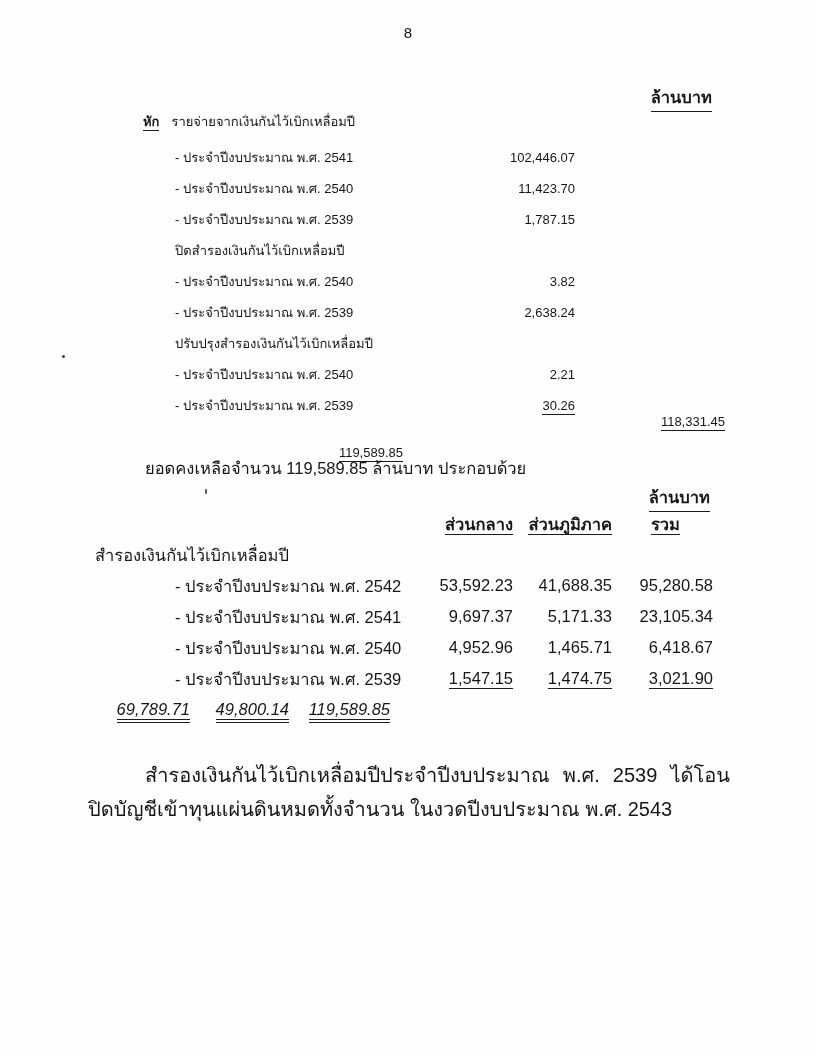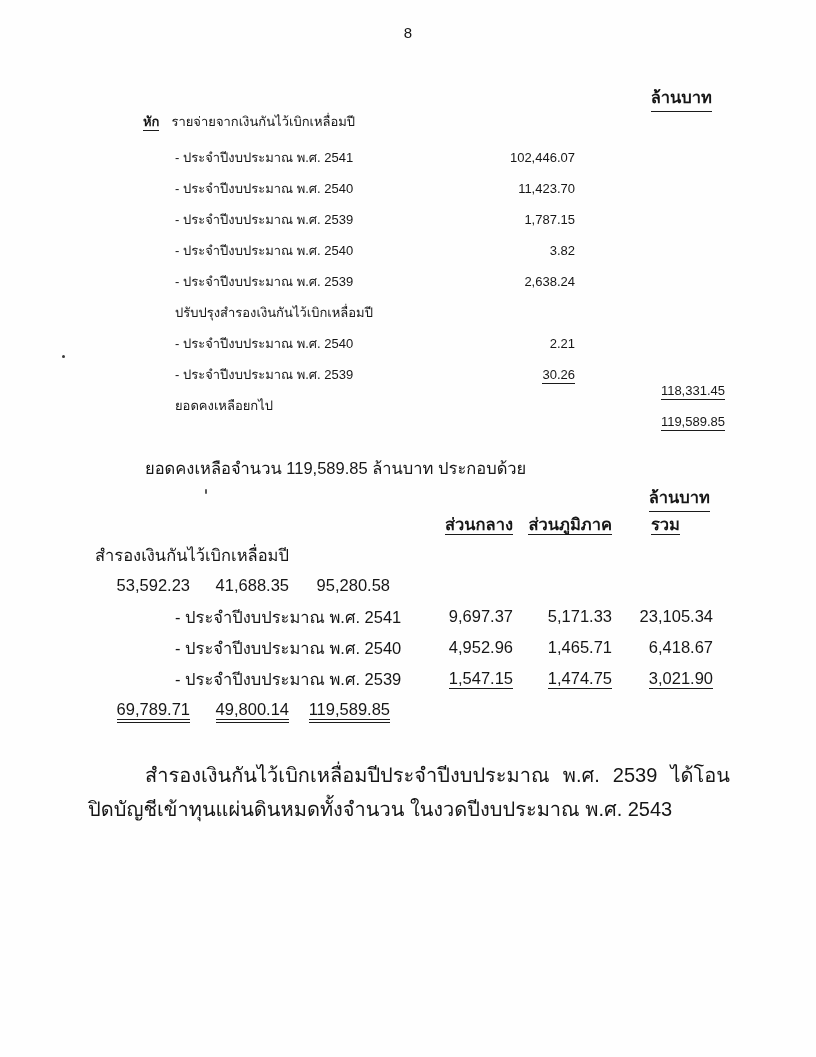--- a/index.html
+++ b/index.html
@@ -5,21 +5,21 @@
   html,body { margin:0; padding:0; background:#d9d9d9; }
   .page {
     position:relative; width:816px; height:1057px; margin:0 auto;
     background:#fefefe; color:#161616;
     font-family:"Liberation Sans", sans-serif;
     overflow:hidden;
   }
   .abs { position:absolute; }
   .b { font-weight:bold; }
   .un  { border-bottom:1.6px solid #1b1b1b; padding-bottom:1px; }
-  .uu  { border-bottom:4px double #1b1b1b; padding-bottom:1px; }
+  .uu  { border-bottom:4px double #1b1b1b; padding-bottom:1px;font-style:italic; }
   .pageno { top:24px; left:0; width:816px; text-align:center; font-size:15px; }
 
   
   .s1 { top:106px; left:143px; width:582px; font-size:13px; }
   .row { display:flex; align-items:center; height:31px; }
   .row .lbl { flex:1 1 auto; padding-left:32px; }
   .row .lead-lbl { flex:1 1 auto; }
   .row .c1 { width:110px; text-align:right; flex:0 0 auto; }
   .row .gapc { width:40px; flex:0 0 auto; }
   .row .c2 { width:110px; text-align:right; flex:0 0 auto;margin-top:32px; }
@@ -71,20 +71,23 @@
       <span class="gapc"></span>
       <span class="c2"><span></span></span>
     </div>
     <div class="row">
       <span class="lbl">- ประจำปีงบประมาณ พ.ศ. 2539</span>
       <span class="c1"><span>1,787.15</span></span>
       <span class="gapc"></span>
       <span class="c2"><span></span></span>
     </div>
     <div class="row">
+      <span class="lbl">ปิดสำรองเงินกันไว้เบิกเหลื่อมปี</span>
+    </div>
+    <div class="row">
       <span class="lbl">- ประจำปีงบประมาณ พ.ศ. 2540</span>
       <span class="c1"><span>3.82</span></span>
       <span class="gapc"></span>
       <span class="c2"><span></span></span>
     </div>
     <div class="row">
       <span class="lbl">- ประจำปีงบประมาณ พ.ศ. 2539</span>
       <span class="c1"><span>2,638.24</span></span>
       <span class="gapc"></span>
       <span class="c2"><span></span></span>
@@ -98,21 +101,20 @@
       <span class="gapc"></span>
       <span class="c2"><span></span></span>
     </div>
     <div class="row">
       <span class="lbl">- ประจำปีงบประมาณ พ.ศ. 2539</span>
       <span class="c1"><span class="un">30.26</span></span>
       <span class="gapc"></span>
       <span class="c2"><span class="un">118,331.45</span></span>
     </div>
     <div class="row">
-      <span class="lbl">ยอดคงเหลือยกไป</span>
       <span class="c1"></span>
       <span class="gapc"></span>
       <span class="c2"><span class="un">119,589.85</span></span>
     </div>
   </div>
 
   <div class="abs summary">ยอดคงเหลือจำนวน 119,589.85 ล้านบาท ประกอบด้วย</div>
 
   <div class="abs unit2 b un">ล้านบาท</div>
 
@@ -122,20 +124,21 @@
       <span class="cc"><span class="b un">ส่วนกลาง</span></span>
       <span class="g1"></span>
       <span class="cc"><span class="b un">ส่วนภูมิภาค</span></span>
       <span class="g2"></span>
       <span class="cc ctr"><span class="b un">รวม</span></span>
     </div>
     <div class="row">
       <span class="grp">สำรองเงินกันไว้เบิกเหลื่อมปี</span>
     </div>
     <div class="row">
+      <span class="lbl2">- ประจำปีงบประมาณ พ.ศ. 2542</span>
       <span class="cc"><span>53,592.23</span></span>
       <span class="g1"></span>
       <span class="cc"><span>41,688.35</span></span>
       <span class="g2"></span>
       <span class="cc"><span>95,280.58</span></span>
     </div>
     <div class="row">
       <span class="lbl2">- ประจำปีงบประมาณ พ.ศ. 2541</span>
       <span class="cc"><span>9,697.37</span></span>
       <span class="g1"></span>

